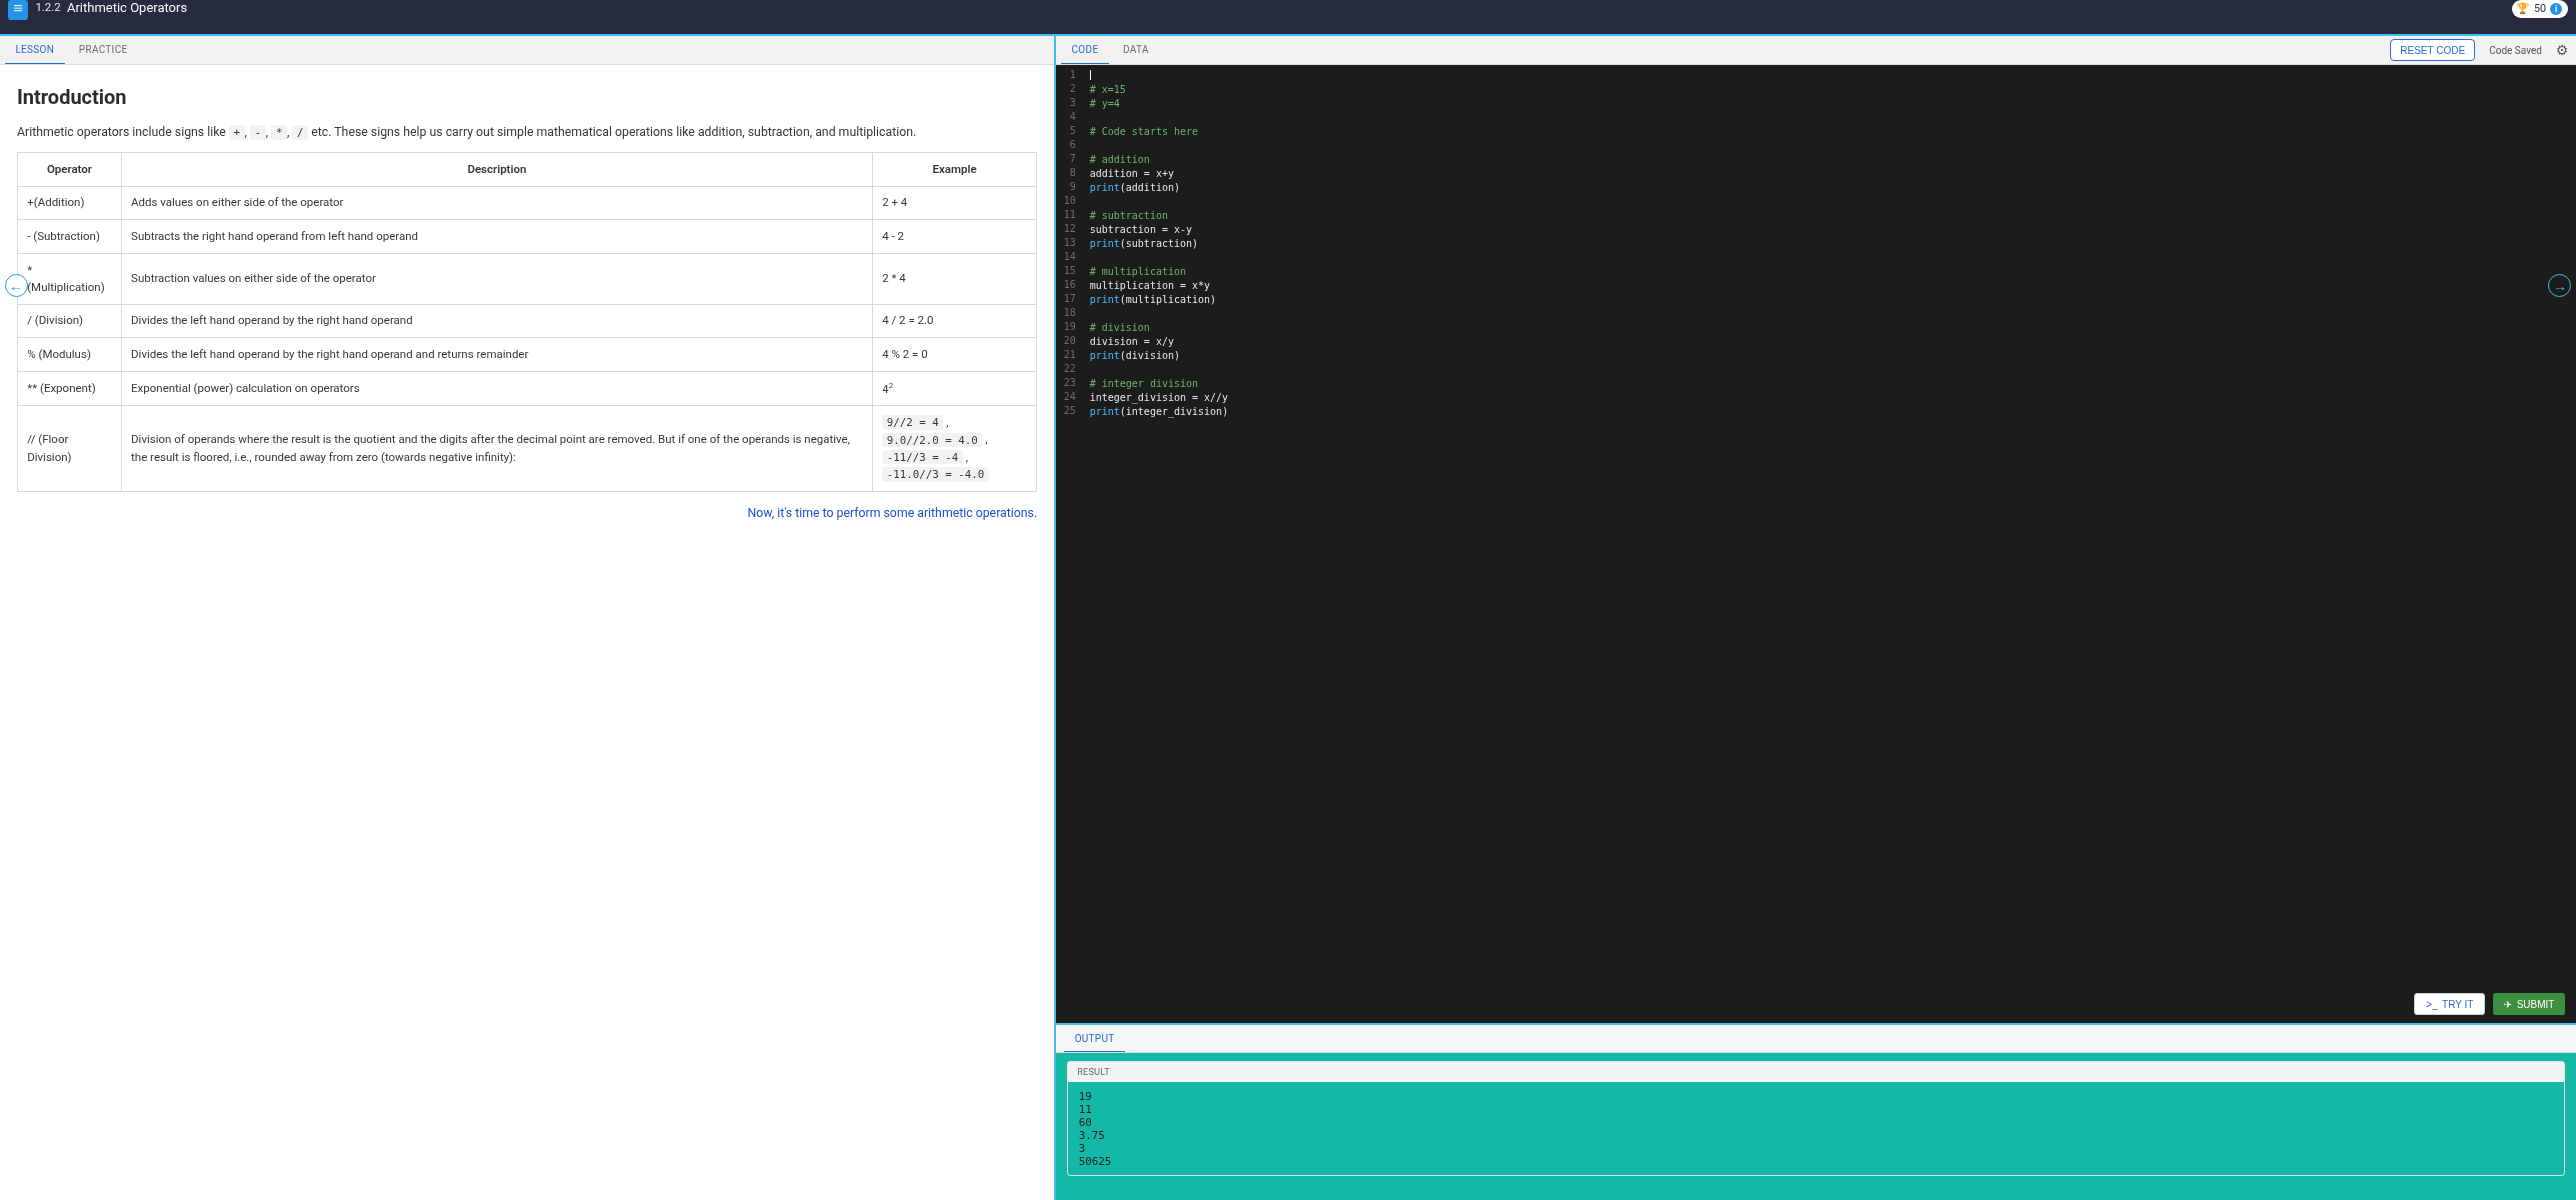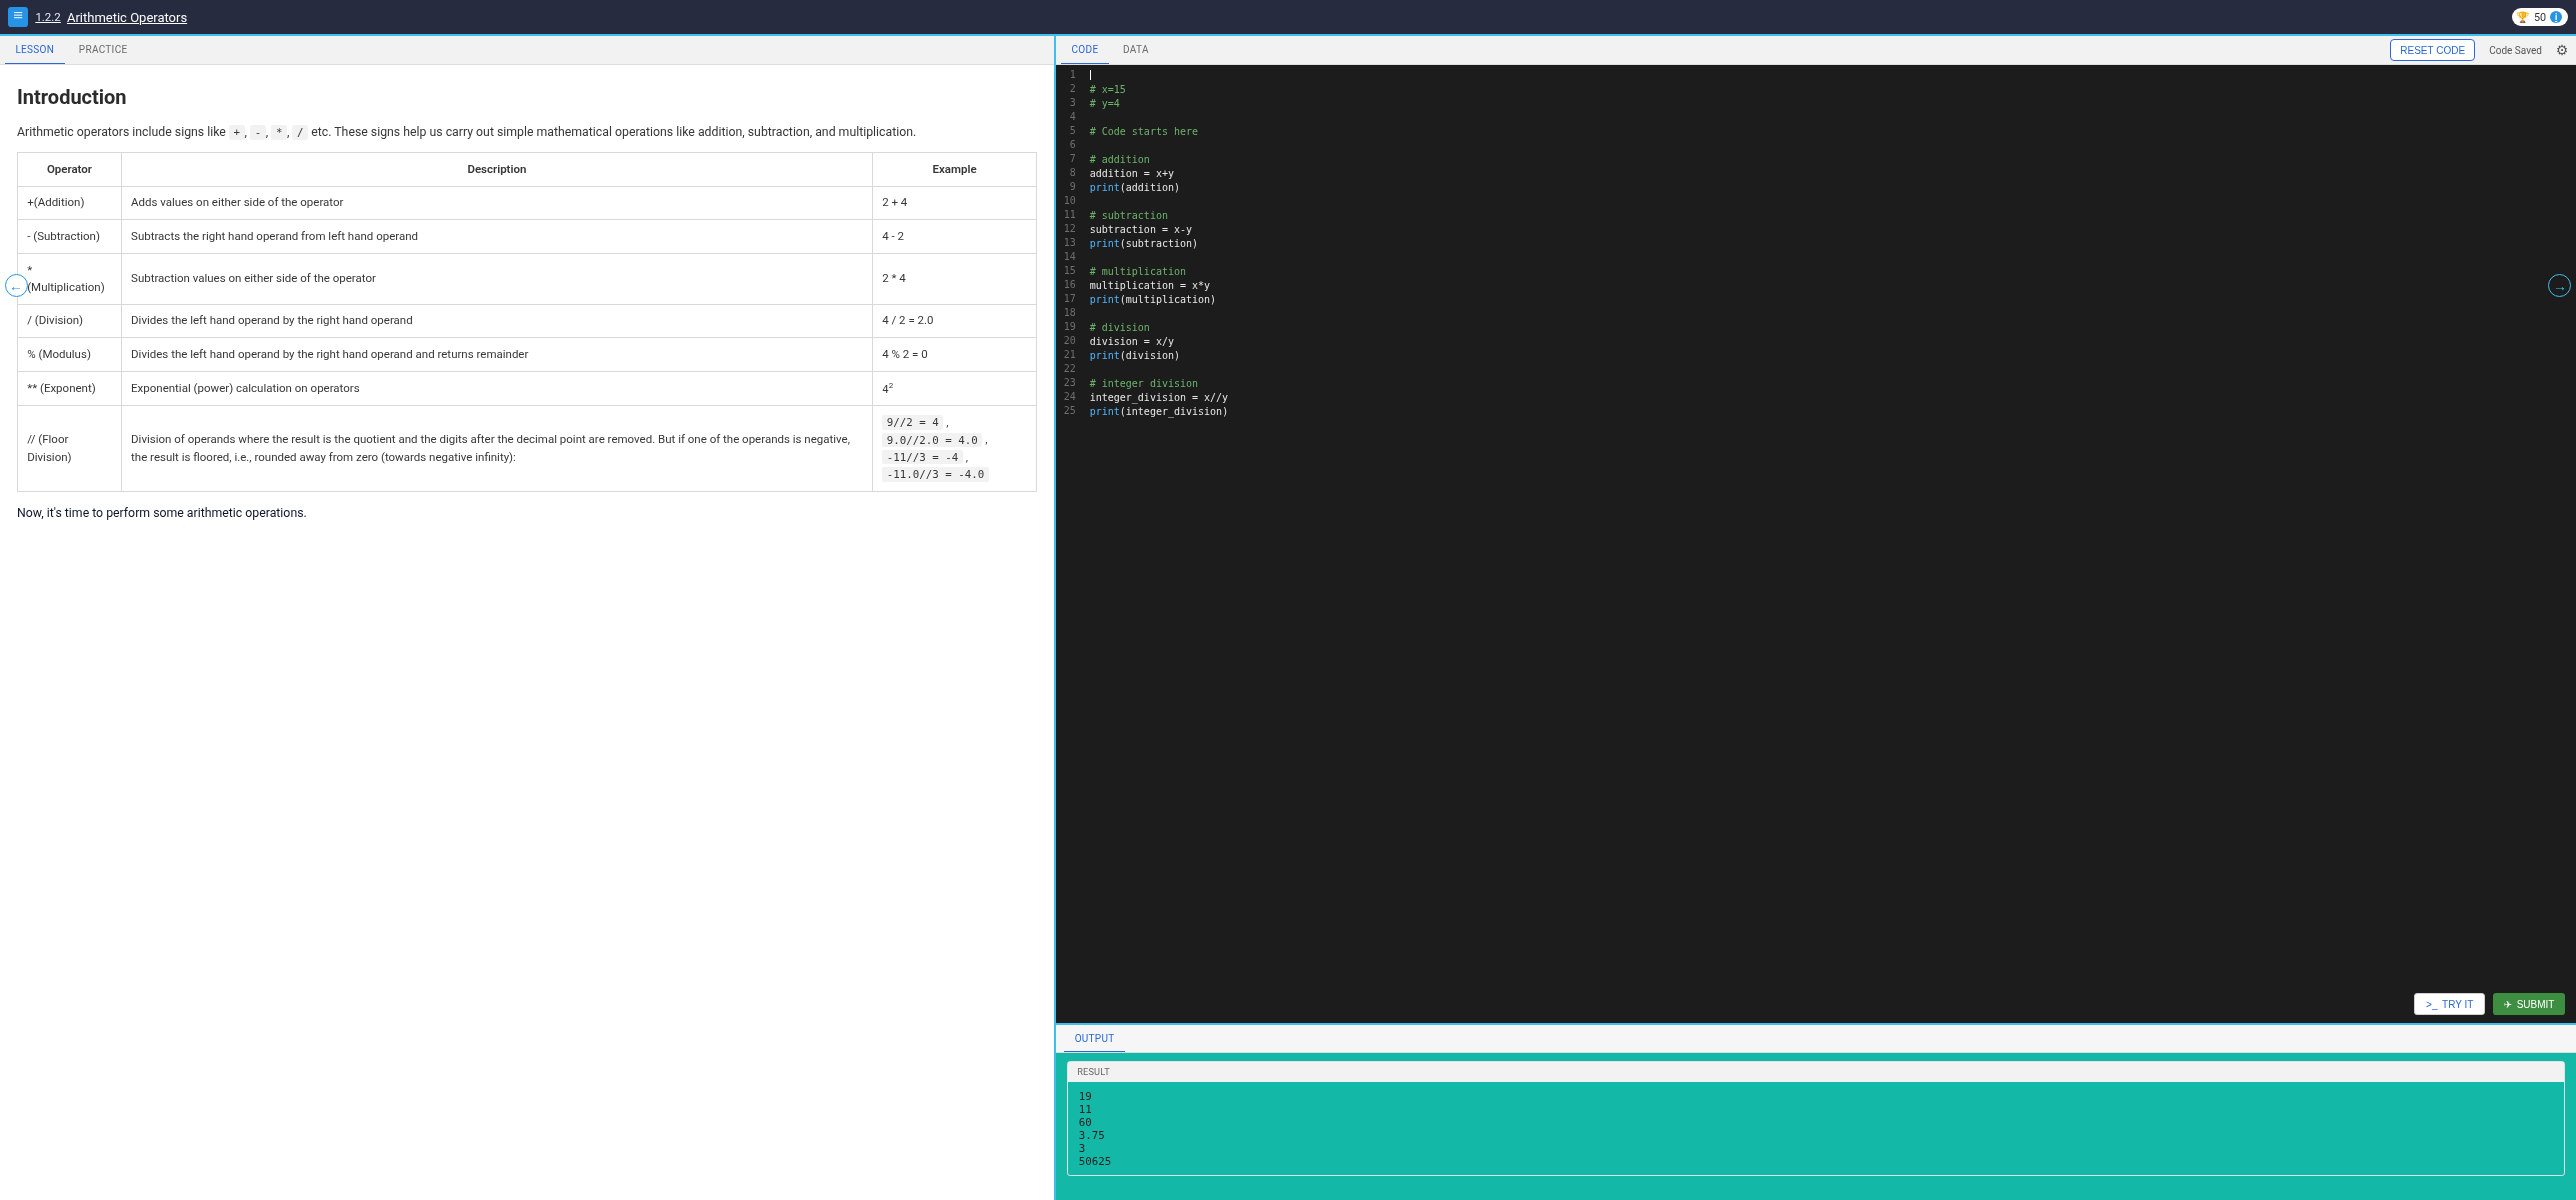--- a/index.html
+++ b/index.html
@@ -9,24 +9,23 @@
     background: #fff;
     color: #222;
     overflow: hidden;
   }
 
   
   .topbar {
     height: 34px;
     background: #262B3F;
     display: flex;
-    align-items: center;
+    align-items: flex-start;
     padding: 0 7.7px;
     color: #fff;
-    text-decoration: underline;
   }
   .topbar .menu-btn {
     width: 20px; height: 20px;
     background: #2693E6;
     border-radius: 3.1px;
     display: flex; align-items:center; justify-content:center;
     margin-right: 7.7px;
     cursor: pointer;
   }
   .topbar .menu-btn svg { width: 12.3px; height: 12.3px; }
@@ -305,21 +304,21 @@
               <td><span class="math">4</span><sup>2</sup></td>
             </tr>
             <tr>
               <td>// (Floor Division)</td>
               <td>Division of operands where the result is the quotient and the digits after the decimal point are removed. But if one of the operands is negative, the result is floored, i.e., rounded away from zero (towards negative infinity):</td>
               <td><code class="inline">9//2 = 4</code> , <br><code class="inline">9.0//2.0 = 4.0</code> , <code class="inline">-11//3 = -4</code> , <br><code class="inline">-11.0//3 = -4.0</code></td>
             </tr>
           </tbody>
       </table>
 
-      <p style="margin-top:12.3px; color:#0f172a;">Now, it's time to perform some arithmetic operations.</p>
+      <p style="margin-top:12.3px; color:#1d4ed8;text-align:right;">Now, it's time to perform some arithmetic operations.</p>
     </div>
   </div>
 
   <div class="right-pane">
     <div class="tabbar">
       <div class="tab active">CODE</div>
       <div class="tab">DATA</div>
       <div class="spacer"></div>
       <button class="btn-outline">RESET CODE</button>
       <span class="saved-label">Code Saved</span>

